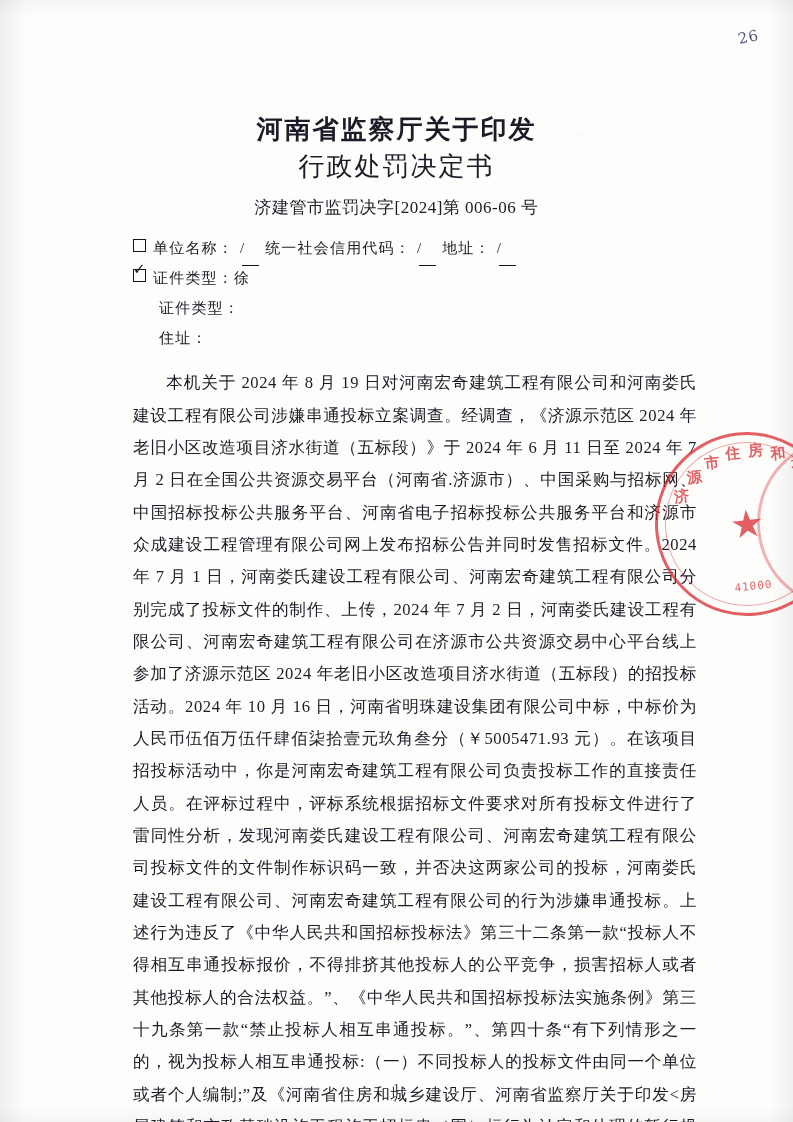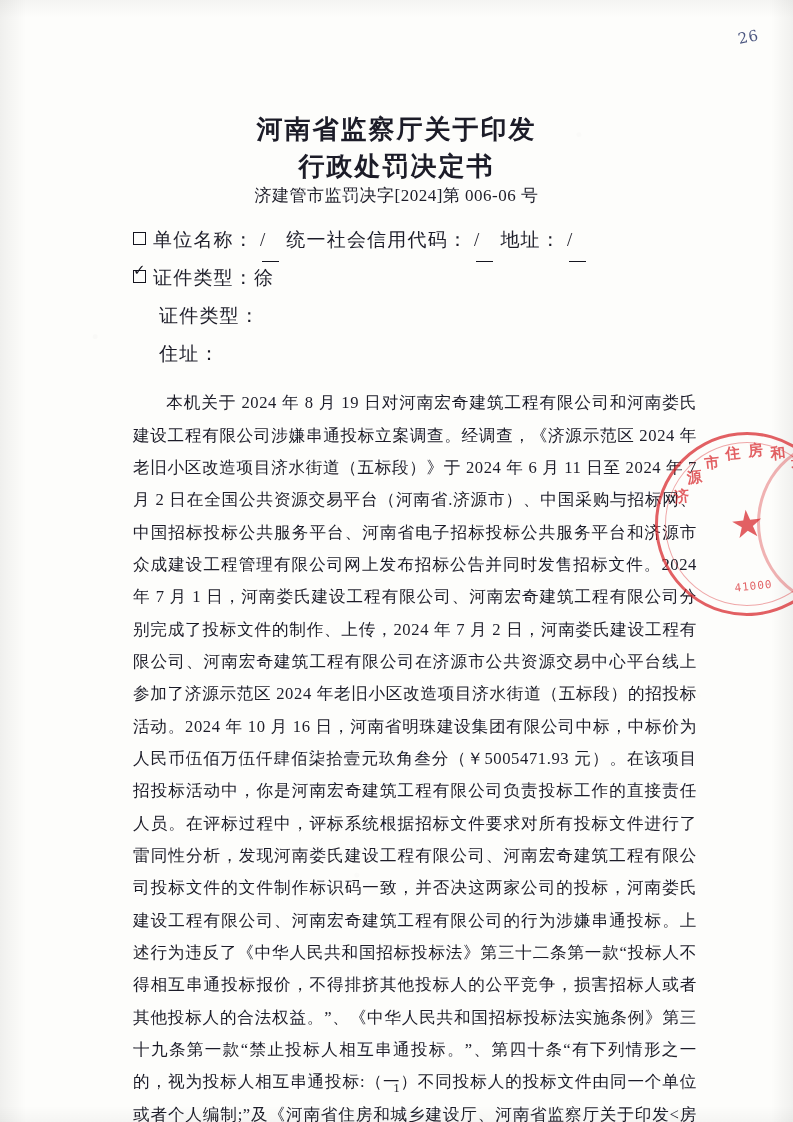--- a/index.html
+++ b/index.html
@@ -64,33 +64,34 @@
     text-align: center;
   }
   .doc-org {
     font-size: 26px;
     font-weight: bold;
     letter-spacing: 2px;
     line-height: 1.35;
   }
   .doc-kind {
     font-size: 26px;
-    font-weight: bold;
+    font-weight: normal;
     letter-spacing: 2px;
     line-height: 1.35;
     margin-top: 2px;
   }
   .doc-serial {
+    margin-top: 12px;
     font-size: 17px;
     letter-spacing: 0.5px;
   }
 
   .fields {
     margin: 14px 100px 0 133px;
-    font-size: 19px;
+    font-size: 15px;
     line-height: 2.0;
   }
   .field-row {
     white-space: nowrap;
     letter-spacing: 1.2px;
   }
   .cbox {
     display: inline-block;
     width: 11px;
     height: 11px;

